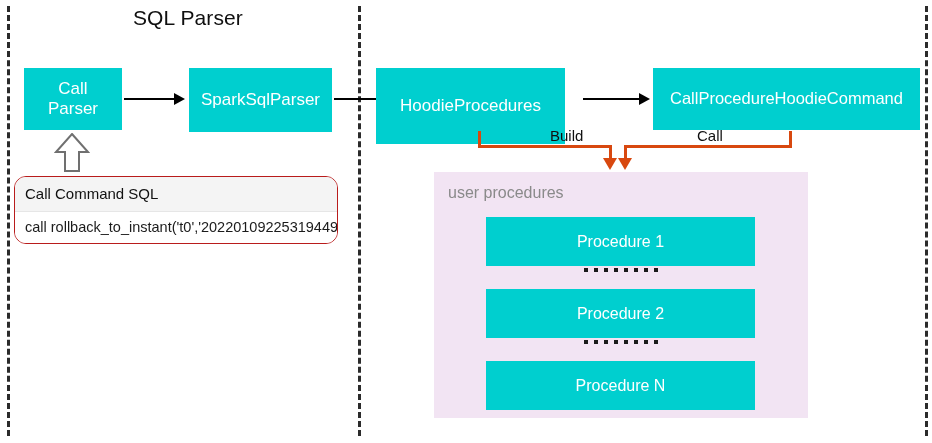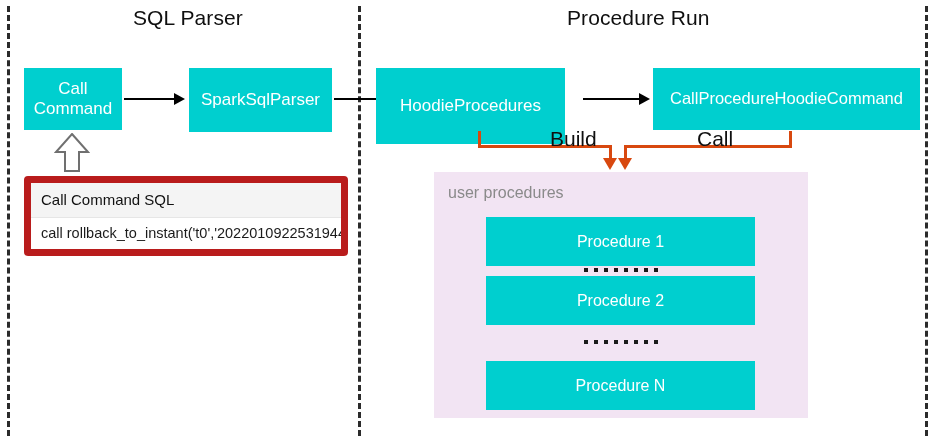--- a/index.html
+++ b/index.html
@@ -95,28 +95,28 @@
     position: absolute;
     left: 54px;
     top: 133px;
     width: 36px;
     height: 40px;
   }
 
   
   .sql-table {
     position: absolute;
-    left: 24px;
+    left: 14px;
     top: 176px;
     width: 324px;
     background: #ffffff;
-    border-radius: 4px;
+    border-radius: 12px;
     box-sizing: border-box;
     overflow: hidden;
-    border: 7px solid #b91c1c;
+    border: 1px solid #b91c1c;
   }
   .sql-row {
     box-sizing: border-box;
     padding: 7px 10px 8px 10px;
     font-size: 14.5px;
     color: #1b1b1b;
     white-space: nowrap;
     border-bottom: 1px solid #e6e6e6;
     background: #ffffff;
   }
@@ -145,21 +145,21 @@
     width: 0; height: 0;
     border-left: 7px solid transparent;
     border-right: 7px solid transparent;
     border-top: 12px solid #d8480f;
   }
   .oh-left  { left: 603px; top: 158px; }
   .oh-right { left: 618px; top: 158px; }
 
   .edge-label {
     position: absolute;
-    font-size: 21px;
+    font-size: 15px;
     color: #0f0f0f;
     white-space: nowrap;
   }
   .lbl-build { left: 550px; top: 127px; }
   .lbl-call  { left: 697px; top: 127px; }
 
   
   .proc-panel {
     position: absolute;
     left: 434px;
@@ -183,21 +183,21 @@
     height: 49px;
     background: #00cfcf;
     color: #ffffff;
     display: flex;
     align-items: center;
     justify-content: center;
     font-size: 16px;
     box-sizing: border-box;
   }
   .pb-1 { top: 45px; }
-  .pb-2 { top: 104px; }
+  .pb-2 { top: 117px; }
   .pb-n { top: 189px; }
 
   .dots {
     position: absolute;
     left: 52px;
     width: 269px;
     height: 20px;
     display: flex;
     align-items: center;
     justify-content: center;
@@ -216,26 +216,25 @@
 </head>
 <body>
 
 <div id="canvas">
 
   <div class="divider d-left"></div>
   <div class="divider d-mid"></div>
   <div class="divider d-right"></div>
 
   <div class="section-title title-sql">SQL Parser</div>
-  <div class="section-title title-proc">Procedure Run</div>
 
   <div class="tealbox box-callcommand">
     <div>
       <div>Call</div>
-      <div>Command</div>
+      <div>Parser</div>
     </div>
   </div>
 
   <div class="arrow-line a1-line"></div>
   <div class="arrow-head a1-head"></div>
 
   <div class="tealbox box-sparksqlparser">SparkSqlParser</div>
 
   <div class="arrow-line a2-line"></div>
   <div class="arrow-head a2-head"></div>

